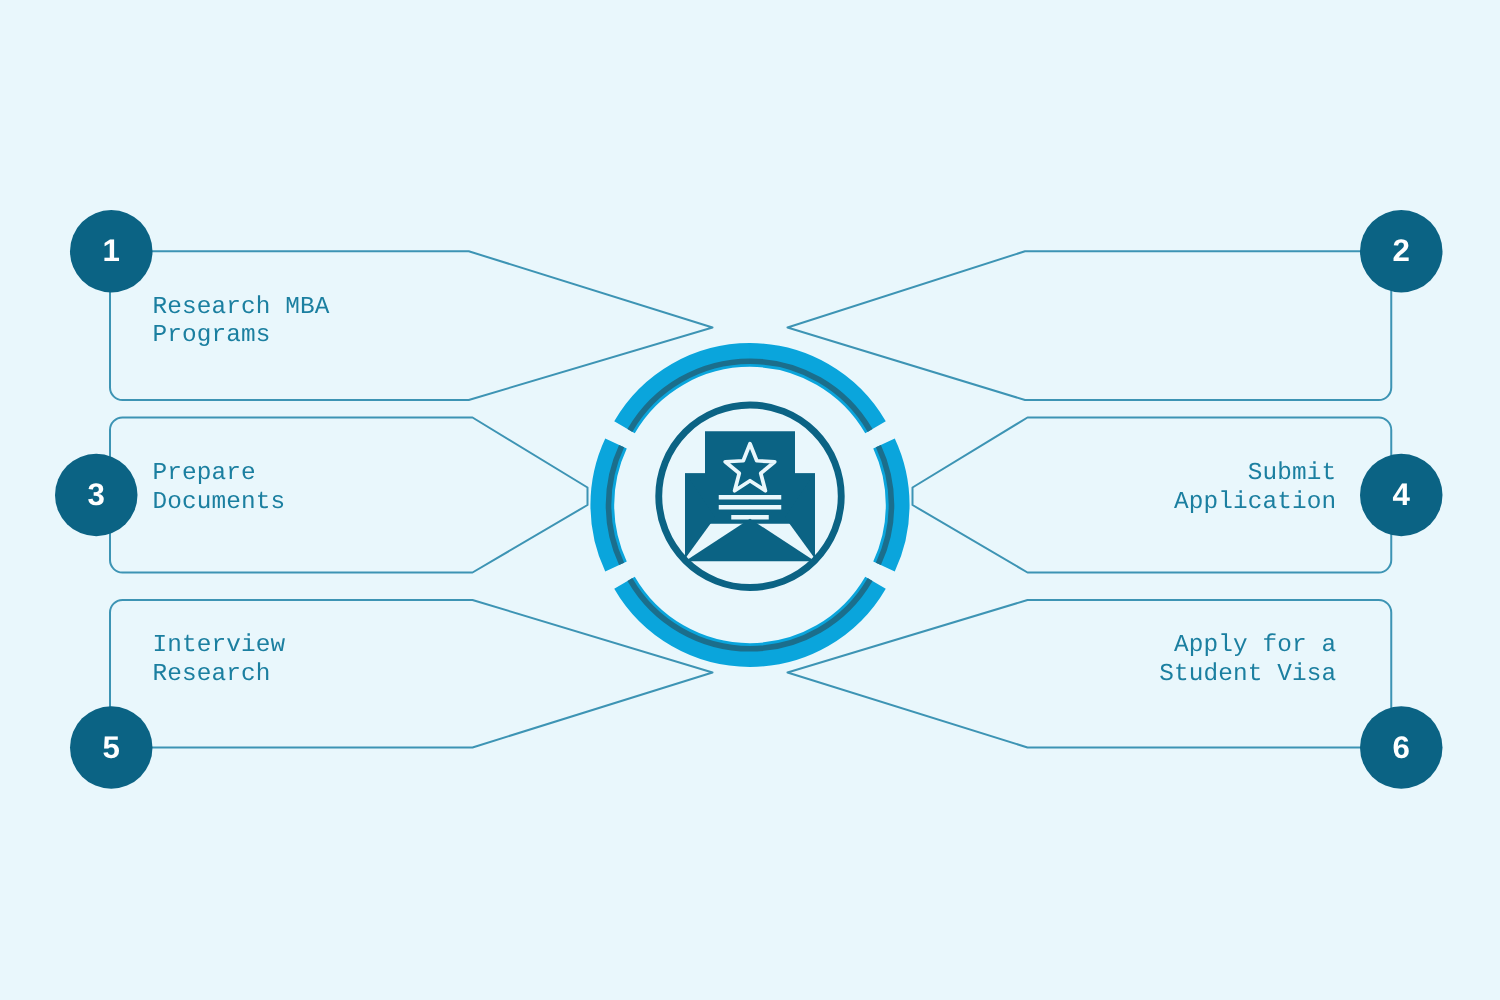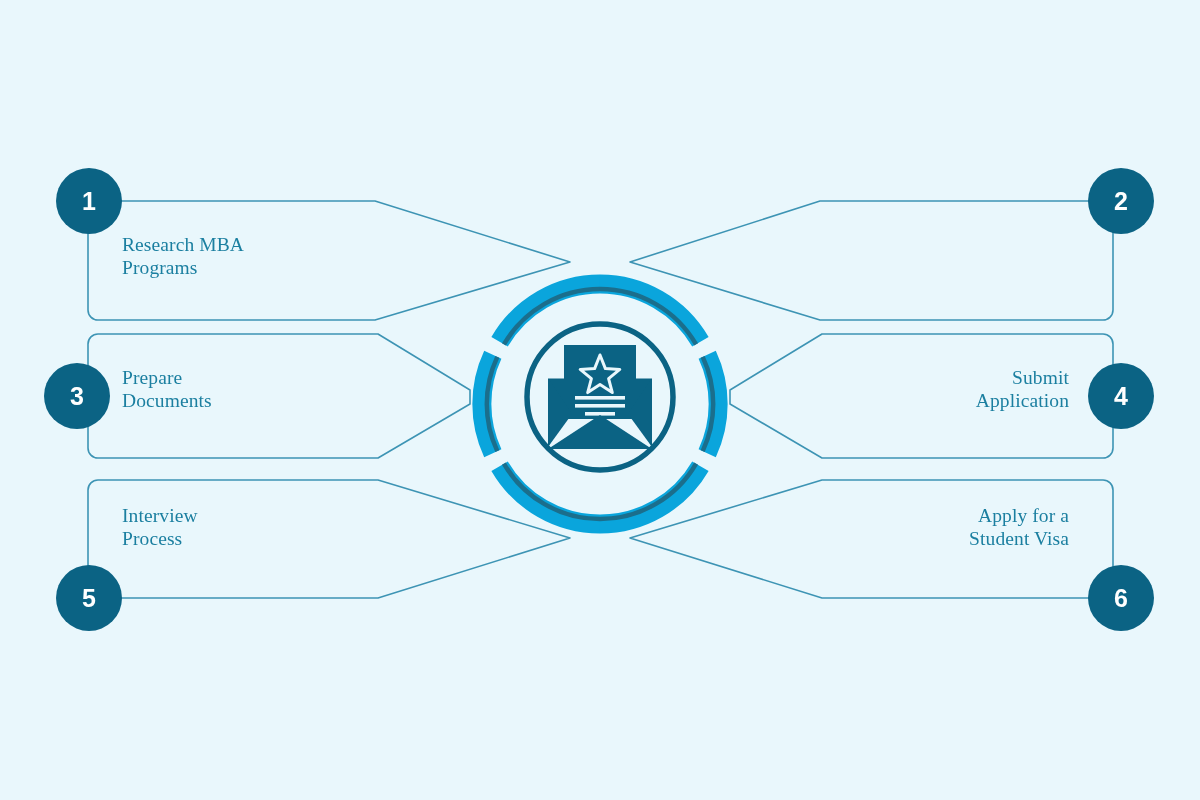--- a/index.html
+++ b/index.html
@@ -21,21 +21,21 @@
   #diagram-svg {
     position: absolute;
     left: 0;
     top: 0;
     width: 1200px;
     height: 800px;
     display: block;
   }
   .step-label {
     position: absolute;
-    font-family: Liberation Serif, serif;
+    font-family: Liberation Mono, monospace;
     font-size: 19.5px;
     line-height: 22.5px;
     letter-spacing: 0.1px;
     color: #1b7fa0;
     white-space: pre-line;
     pointer-events: none;
   }
   .step-label.left  { text-align: left; }
   .step-label.right { text-align: right; }
 
@@ -126,21 +126,21 @@
 Programs</div>
 
 
   <div class="step-label left" style="left:122px; top:367px; width:260px;">Prepare
 Documents</div>
 
   <div class="step-label right" style="right:131px; top:367px; width:280px;">Submit
 Application</div>
 
   <div class="step-label left" style="left:122px; top:505px; width:260px;">Interview
-Process</div>
+Research</div>
 
   <div class="step-label right" style="right:131px; top:505px; width:280px;">Apply for a
 Student Visa</div>
 
   <div class="badge" style="left:56px;  top:168px;">1</div>
 
   <div class="badge" style="left:1088px; top:168px;">2</div>
 
   <div class="badge" style="left:44px;  top:363px;">3</div>
 

